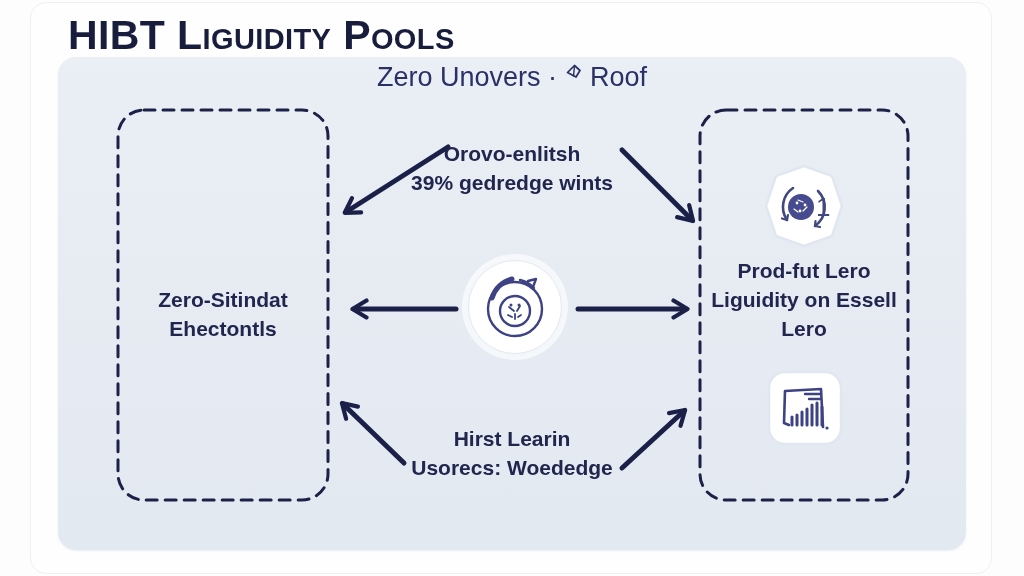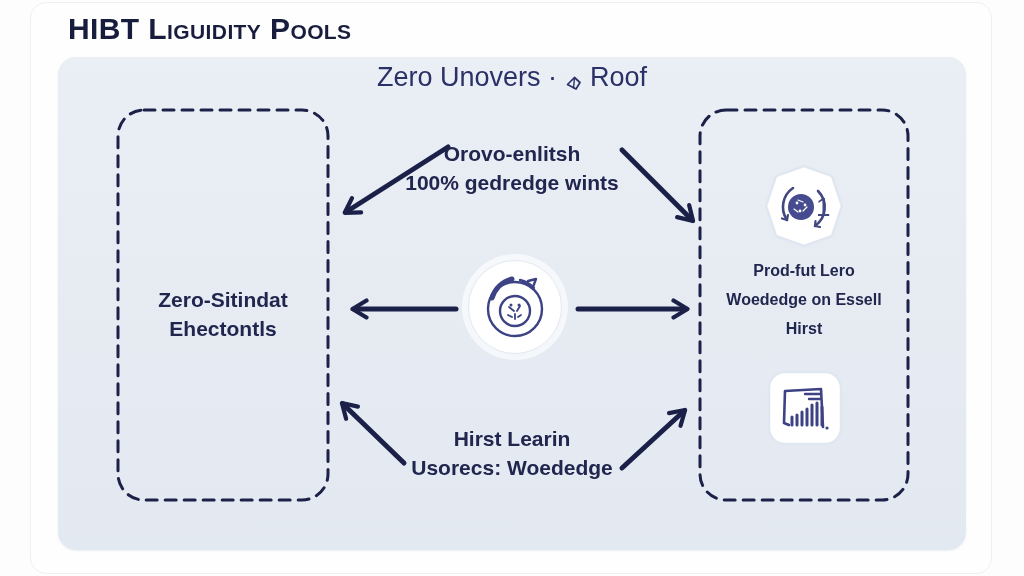--- a/index.html
+++ b/index.html
@@ -9,50 +9,50 @@
     background:#fdfdfd;
     position:relative;
     color:#1c2148;
   }
   .outer-card{
     position:absolute; left:30px; top:2px; width:962px; height:572px;
     border:1px solid #eef0f3; border-radius:16px; background:#fefefe;
   }
   .page-title{
     position:absolute; left:68px; top:12px;
-    font-size:30px; font-weight:800; letter-spacing:.4px;
+    font-size:41px; font-weight:800; letter-spacing:.4px;
     font-variant:small-caps;
     color:#191d3d;
   }
   .panel{
     position:absolute; left:58px; top:57px; width:908px; height:493px;
     border-radius:18px;
     background:linear-gradient(180deg,#eaeef5 0%,#e3e9f1 100%);
     box-shadow:0 1px 2px rgba(180,190,210,.25);
   }
   .diagram-heading{
     position:absolute; left:58px; top:62px; width:908px;
-    display:flex; align-items:flex-end; justify-content:center; gap:7px;
+    display:flex; align-items:flex-start; justify-content:center; gap:7px;
     font-size:27px; font-weight:500; color:#2a3166;
   }
   .flow-label{
     position:absolute; left:58px; width:908px; text-align:center;
     font-size:21px; font-weight:600; color:#20264e; line-height:29px;
   }
   .flow-label.top{ top:139px; }
   .flow-label.bottom{ top:424px; }
   .box-text-left{
     position:absolute; left:118px; top:110px; width:210px; height:390px;
     display:flex; flex-direction:column; align-items:center; justify-content:center;
     padding-top:18px;
     font-size:21px; font-weight:600; color:#20264e; line-height:29px; text-align:center;
   }
   .right-box-text{
     position:absolute; left:694px; top:256px; width:220px;
-    font-size:16px; font-weight:600; color:#20264e; line-height:29px; text-align:center;
+    font-size:21px; font-weight:600; color:#20264e; line-height:29px; text-align:center;
   }
   .badge-icon{ position:absolute; }
   .badge-icon.cycle{ left:760px; top:162px; width:88px; height:88px; }
   .badge-icon.report{ left:764px; top:367px; width:82px; height:82px; }
   .center-badge{
     position:absolute; left:468px; top:260px; width:94px; height:94px;
     border-radius:50%; background:#ffffff; border:1px solid #e4e9f1;
     box-shadow:0 0 0 6px rgba(248,250,253,.85), 0 1px 3px rgba(170,180,200,.35);
     display:flex; align-items:center; justify-content:center;
   }
@@ -95,21 +95,21 @@
     <svg width="19" height="19" viewBox="0 0 19 19">
       <path d="M3.5,10.5 L10.5,3.5 L16,8.5 L12,15 Z" fill="none" stroke="#2a3166" stroke-width="1.7" stroke-linejoin="round"></path>
       <path d="M10.5,3.5 L9.5,14.5" fill="none" stroke="#2a3166" stroke-width="1.4"></path>
     </svg>
   </span>
   <span>Roof</span>
 </div>
 
 <div class="flow-label top">
   <div class="nowrap">Orovo-enlitsh</div>
-  <div class="nowrap">100% gedredge wints</div>
+  <div class="nowrap">39% gedredge wints</div>
 </div>
 
 <div class="flow-label bottom">
   <div class="nowrap">Hirst Learin</div>
   <div class="nowrap">Usorecs: Woededge</div>
 </div>
 
 <div class="box-text-left">
   <div class="nowrap">Zero-Sitindat</div>
   <div class="nowrap">Ehectontls</div>
@@ -126,22 +126,22 @@
     <circle cx="37" cy="41" r="1.4" fill="#ffffff"></circle>
     <circle cx="45" cy="43" r="1.4" fill="#ffffff"></circle>
     <circle cx="40" cy="49" r="1.4" fill="#ffffff"></circle>
     <path d="M34,47 l4,3 M43,49 l4,-4 M38,38 l5,2" stroke="#ffffff" stroke-width="1.2" stroke-linecap="round"></path>
     <text x="56" y="54" font-size="26" font-family="Liberation Sans, sans-serif" fill="#41477f">1</text>
   </svg>
 </div>
 
 <div class="right-box-text">
   <div class="nowrap">Prod-fut Lero</div>
-  <div class="nowrap">Woededge on Essell</div>
-  <div class="nowrap">Hirst</div>
+  <div class="nowrap">Liguidity on Essell</div>
+  <div class="nowrap">Lero</div>
 </div>
 
 <div class="badge-icon report">
   <svg width="82" height="82" viewBox="0 0 82 82">
     <rect x="5" y="5" width="72" height="72" rx="16" fill="#ffffff" stroke="#e1e7f0" stroke-width="2.5"></rect>
     <path d="M21,24 L57,22 L59,60 M21,24 L20,56 L25,58" fill="none" stroke="#3c4284" stroke-width="2.6" stroke-linecap="round" stroke-linejoin="round"></path>
     <path d="M41,27 h15 M45,32 h11" stroke="#3c4284" stroke-width="2.4" stroke-linecap="round"></path>
     <g stroke="#3c4284" stroke-width="3" stroke-linecap="round">
       <line x1="28" y1="58" x2="28" y2="50"></line>
       <line x1="33" y1="58" x2="33" y2="48"></line>

